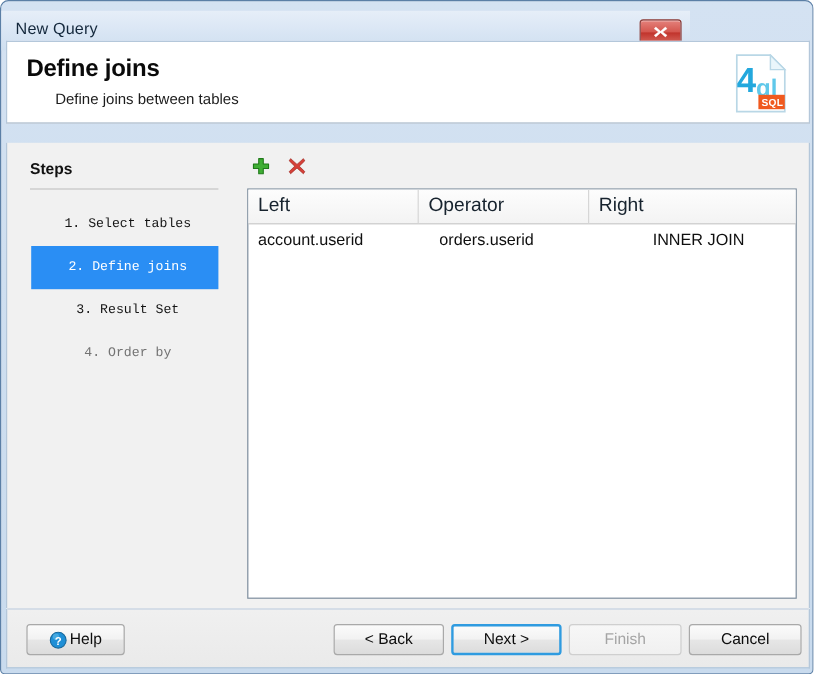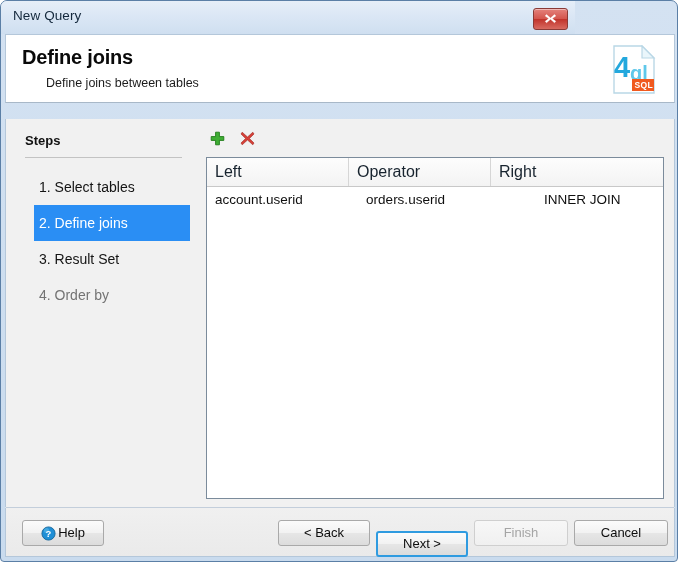--- a/index.html
+++ b/index.html
@@ -20,21 +20,21 @@
     box-sizing: border-box;
     background: linear-gradient(to bottom, #d4e2f2 0%, #cfdff0 40%, #c9dbee 100%);
     border: 1px solid #5b7fa6;
     border-radius: 7px 7px 4px 4px;
     overflow: hidden;
   }
 
   
   .titlebar {
     position: absolute;
-    left: 0; top: 0;
+    left: 0; top: 8px;
     width: 574px;
     height: 33px;
     background: linear-gradient(to bottom, #e6eef8 0%, #dbe7f5 45%, #cfdff0 100%);
     box-sizing: border-box;
   }
   .titlebar-text {
     position: absolute;
     left: 12px; top: 7px;
     font-size: 13.5px;
     color: #14283c;
@@ -91,46 +91,47 @@
     left: 4px; top: 118px;
     width: 670px;
     height: 388px;
     box-sizing: border-box;
     background: #f1f1f1;
     border-left: 1px solid #b4c7da;
     border-right: 1px solid #b4c7da;
   }
 
   
-  .sidebar { position: absolute; left: 0; top: 0; width: 190px; height: 388px; }
+  .sidebar { position: absolute; left: 0; top: 0; width: 190px; height: 388px; text-align: center; }
   .steps-label {
     position: absolute;
     left: 19px; top: 14px;
     font-size: 13px;
     font-weight: bold;
     color: #111111;
   }
   .steps-rule {
     position: absolute;
     left: 19px; top: 38px;
     width: 157px; height: 1px;
     background: #c3c3c3;
   }
   .steps-list { position: absolute; left: 0; top: 50px; width: 190px; }
   .step {
     position: relative;
-    margin: 0 0 0 28px;
+    margin: 0 0 0 20px;
     width: 156px;
     height: 36px;
     line-height: 36px;
     padding-left: 5px;
     box-sizing: border-box;
-    font-size: 14px;
+    font-size: 11px;
     color: #141414;
     white-space: nowrap;
+    font-family: Liberation Mono, monospace;
   }
   .step.current {
     background: #2a8ef4;
     color: #ffffff;
   }
   .step.disabled { color: #737373; }
 
   
   .main { position: absolute; left: 190px; top: 0; width: 480px; height: 388px; }
   .toolbar { position: absolute; left: 8px; top: 8px; height: 24px; }
@@ -213,21 +214,20 @@
     font-size: 13px;
     color: #0d0d0d;
     text-align: center;
     line-height: 24px;
     cursor: pointer;
     white-space: nowrap;
   }
   .btn.default {
     border: 2px solid #2f9be0;
     line-height: 22px;
-    margin-top: 11px;
   }
   .btn.disabled {
     color: #a5a5a5;
     border-color: #cfcfcf;
     background: linear-gradient(to bottom, #f7f7f7 0%, #f0f0f0 100%);
     cursor: default;
   }
   .btn-help  { left: 16px;  width: 82px; }
   .btn-help .lbl { margin-left: 2px; }
   .btn-back  { left: 272px; width: 92px; }

